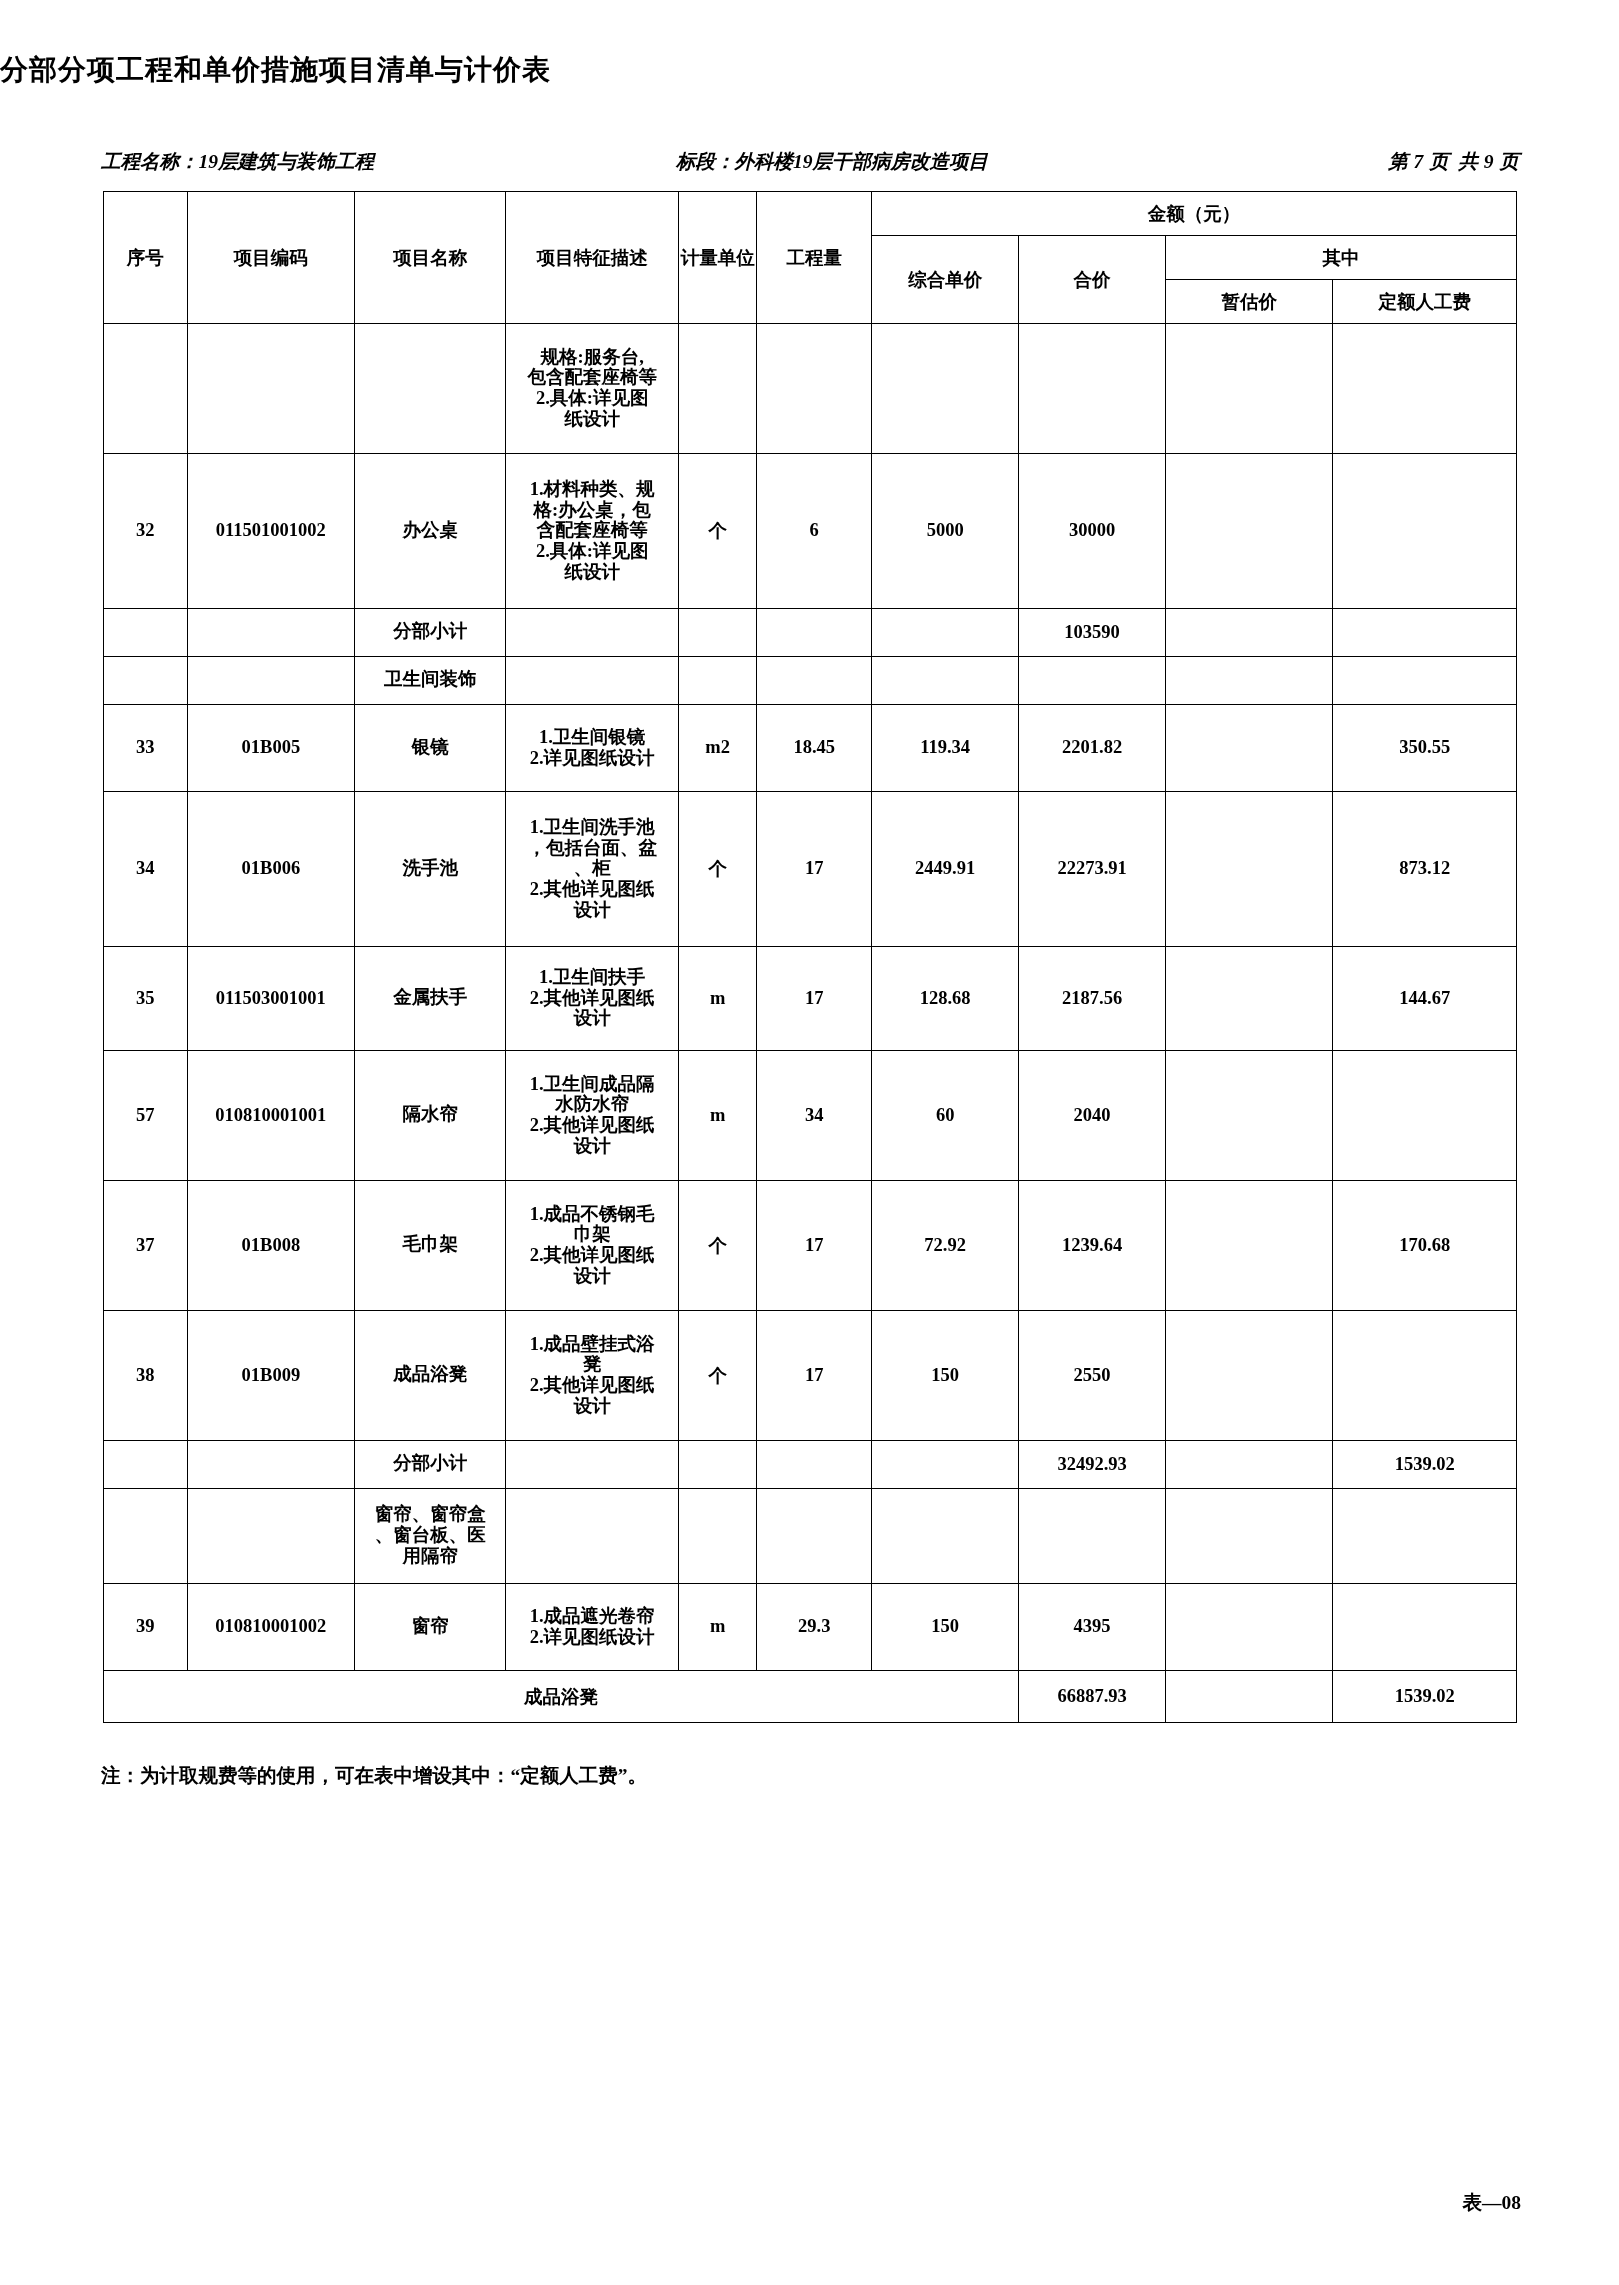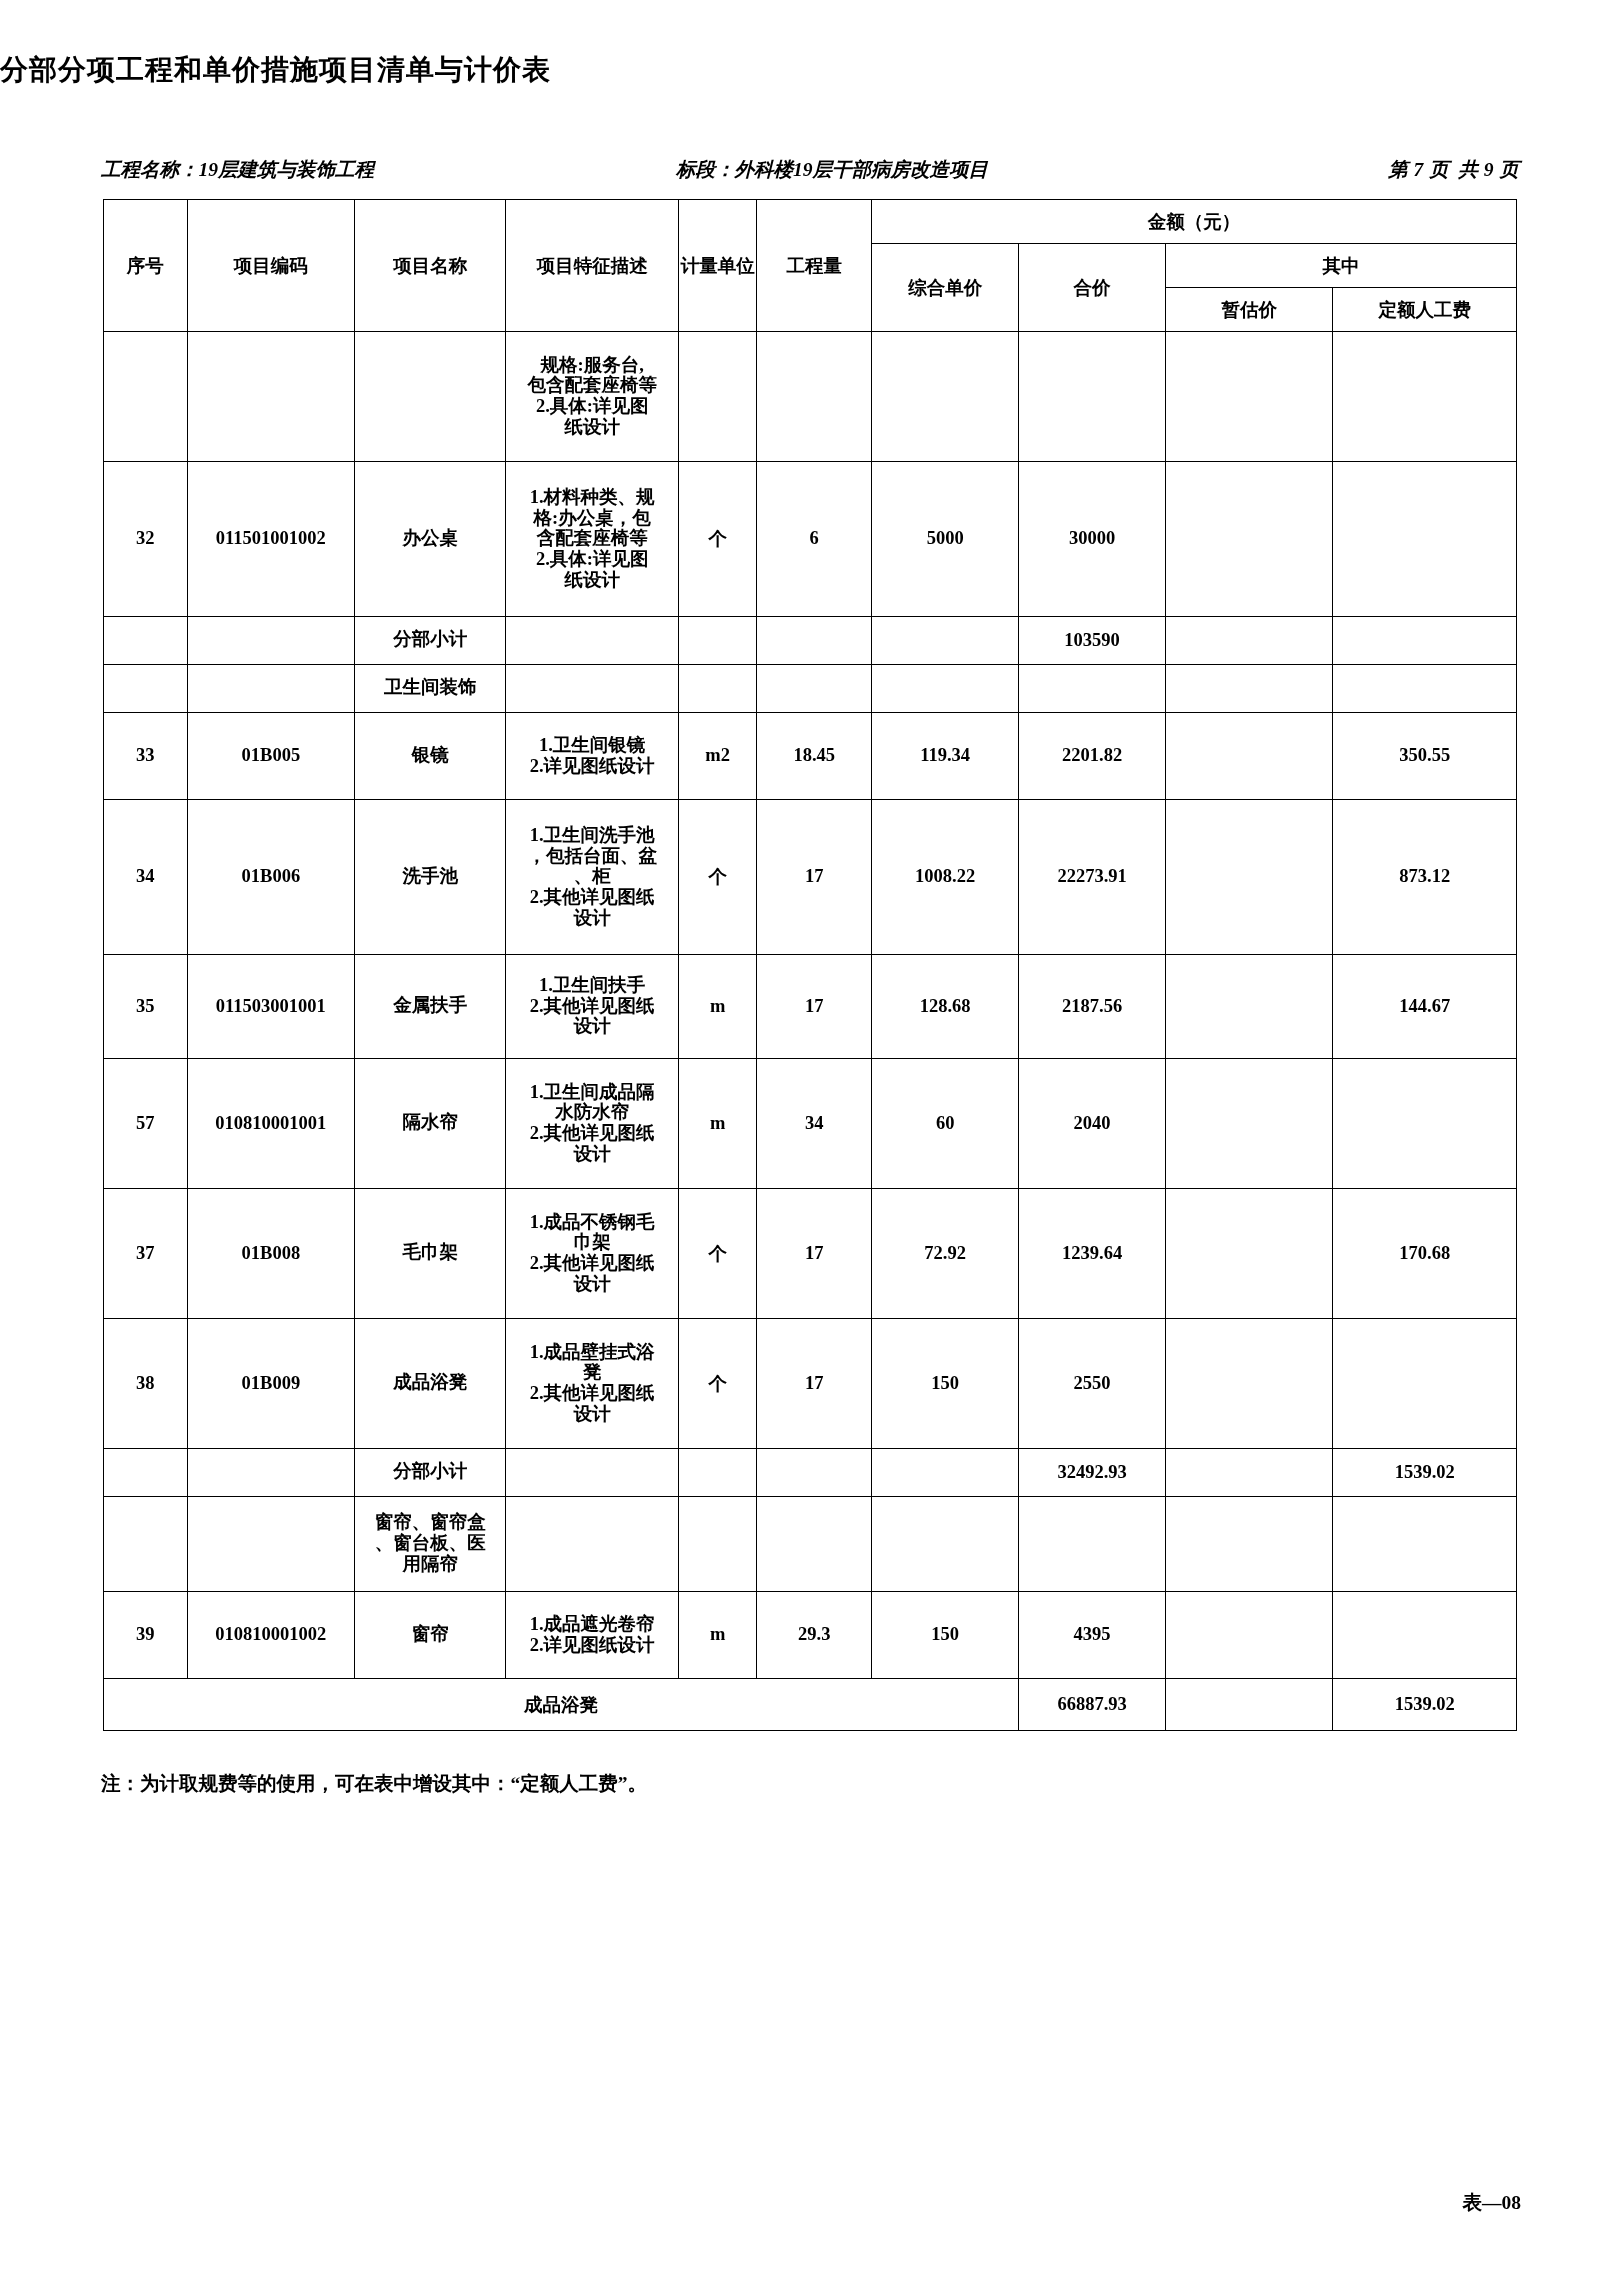--- a/index.html
+++ b/index.html
@@ -32,21 +32,21 @@
     margin-top: 59px;
     padding: 0 101px 0 101px;
     display: flex;
     align-items: baseline;
     font-size: 19.5px;
     font-weight: bold;
     white-space: nowrap;
     font-style: italic;
   }
   .meta-proj { width: 575px; }
-  .meta-sect { flex: 1; margin-top: 8px; }
+  .meta-sect { flex: 1; }
   .meta-page { text-align: center; }
   .meta-page span.num { padding: 0 5.9px; }
 
   table.bill {
     border-collapse: collapse;
     margin: 15.6px auto 0 auto;
     width: 1414px;
     table-layout: fixed;
   }
   table.bill th, table.bill td {
@@ -224,21 +224,21 @@
           <td class="cell-center" style="height: 154px;">34</td>
           <td class="cell-code">01B006</td>
           <td class="cell-name">洗手池</td>
           <td class="cell-desc wrap-text">1.卫生间洗手池
 ，包括台面、盆
 、柜
 2.其他详见图纸
 设计</td>
           <td class="cell-center">个</td>
           <td class="cell-num">17</td>
-          <td class="cell-num">1008.22</td>
+          <td class="cell-num">2449.91</td>
           <td class="cell-num">22273.91</td>
           <td class="cell-num"></td>
           <td class="cell-num">873.12</td>
         </tr>
         <tr>
           <td class="cell-center" style="height: 103px;">35</td>
           <td class="cell-code">011503001001</td>
           <td class="cell-name">金属扶手</td>
           <td class="cell-desc wrap-text">1.卫生间扶手
 2.其他详见图纸

